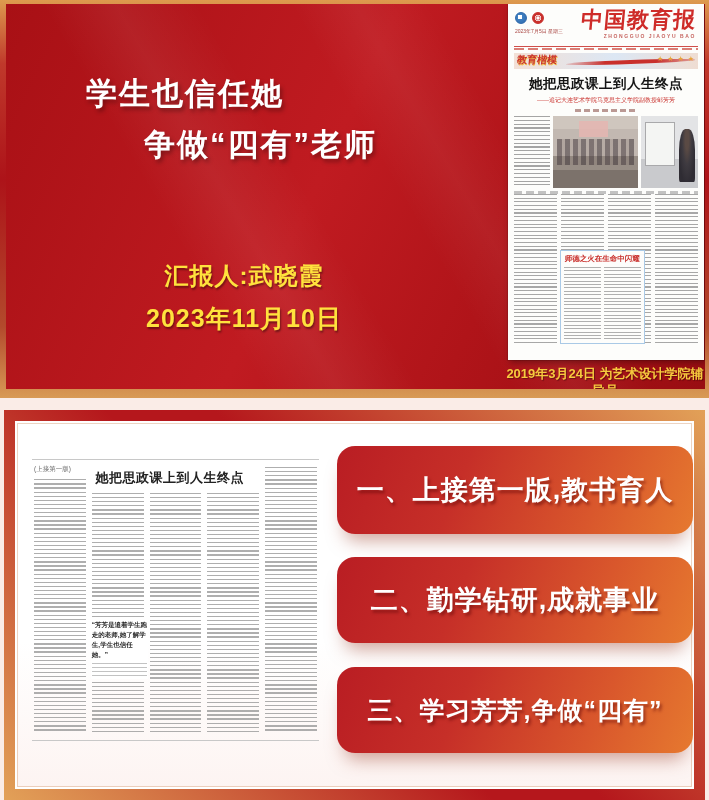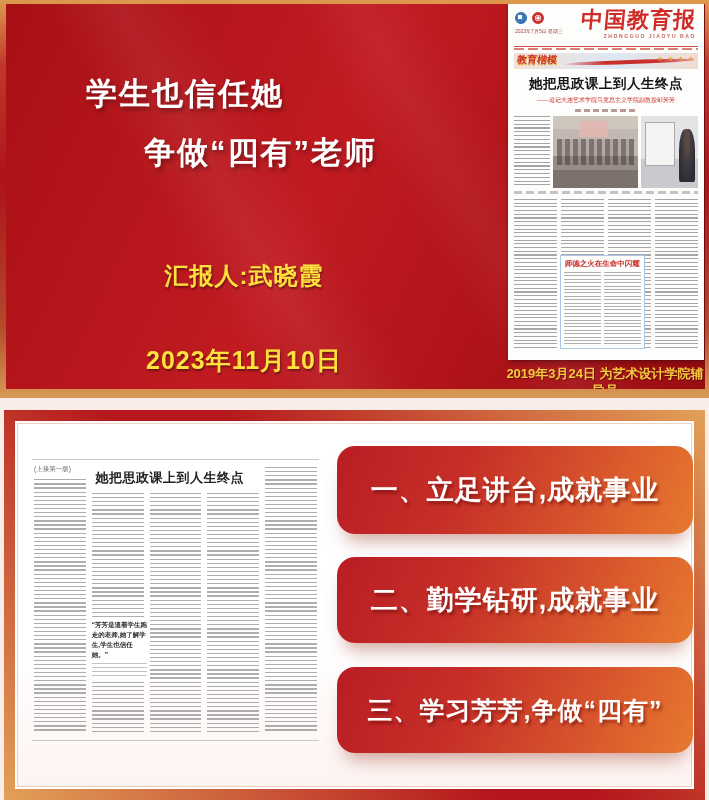--- a/index.html
+++ b/index.html
@@ -26,28 +26,28 @@
     content:""; position:absolute; inset:0;
     background:
       linear-gradient(60deg, transparent 28%, rgba(255,255,255,.06) 36%, transparent 45%),
       linear-gradient(60deg, transparent 55%, rgba(255,255,255,.05) 62%, transparent 70%);
   }
   .main-title {
     position:absolute; left:80px; top:74px;
     color:#FFFFFF; font-weight:bold; font-size:31px; letter-spacing:2px;
     text-shadow:2px 3px 4px rgba(0,0,0,.35); line-height:1;
   }
-  .main-title .t-line2 { display:block; margin-left:58px; margin-top:28px; }
+  .main-title .t-line2 { display:block; margin-left:58px; margin-top:20px; }
   .presenter-line, .date-line {
     position:absolute; left:68px; width:340px; text-align:center;
     color:#FFE23D; font-weight:bold; font-size:24px; letter-spacing:1px;
     text-shadow:1px 2px 2px rgba(0,0,0,.4);
   }
   .presenter-line { top:256px; }
-  .date-line { top:298px; font-size:25px;margin-top:42px; }
+  .date-line { top:298px; font-size:25px; }
 
   
   .np1 {
     position:absolute; left:502px; top:0px; width:196px; height:356px;
     background:#FDFDFB; padding:5px 6px;
     box-shadow:0 0 0 1px rgba(0,0,0,.1), 2px 3px 6px rgba(0,0,0,.3);
   }
   .np1-header { position:relative; height:34px; }
   .logo-blue {
     position:absolute; left:1px; top:3px; width:12px; height:12px; border-radius:50%;
@@ -116,21 +116,21 @@
   }
   .photo2::after {
     content:""; position:absolute; right:5%; top:18%; width:28%; height:74%;
     background:radial-gradient(ellipse at 50% 20%, #5A4A44 0 16%, #3E3A40 42%, #2F2C33 75%);
     border-radius:40% 40% 8% 8%;
   }
   .np1-photocaption {
     height:3px; margin-top:3px; opacity:.7;
     background:repeating-linear-gradient(90deg,#A9A9A9 0 8px, transparent 8px 12px);
   }
-  .np1-body { position:relative; margin-top:5px; height:152px; }
+  .np1-body { position:relative; height:152px; }
   .np1-cols { display:flex; gap:4px; height:100%; }
   .np1-col { flex:1; opacity:.78;
     background:repeating-linear-gradient(180deg,#8F8F8F 0 1.1px, transparent 1.1px 3.7px);
   }
   .np1-box {
     position:absolute; left:25%; top:37%; width:46%; height:62%;
     background:#FDFDFB; border:1px solid #A9C9E6; padding:3px 3px 2px;
   }
   .np1-box-title { text-align:center; color:#C9302C; font-weight:bold; font-size:7.5px; white-space:nowrap; }
   .np1-box-cols { display:flex; gap:3px; height:calc(100% - 13px); margin-top:3px; }
@@ -274,18 +274,18 @@
           <div class="np2-continued">(上接第一版)</div>
         </div>
         <div class="np2-col under-head"></div>
         <div class="np2-col under-head"></div>
         <div class="np2-col under-head"></div>
         <div class="np2-col"></div>
       </div>
       <div class="np2-quote">“芳芳是追着学生跑走的老师,她了解学生,学生也信任她。”</div>
     </div>
 
-    <button class="agenda-btn btn1">一、立足讲台,成就事业</button>
+    <button class="agenda-btn btn1">一、上接第一版,教书育人</button>
     <button class="agenda-btn btn2">二、勤学钻研,成就事业</button>
     <button class="agenda-btn btn3">三、学习芳芳,争做“四有”</button>
 
   </div>
 </div>
 
 </body></html>

